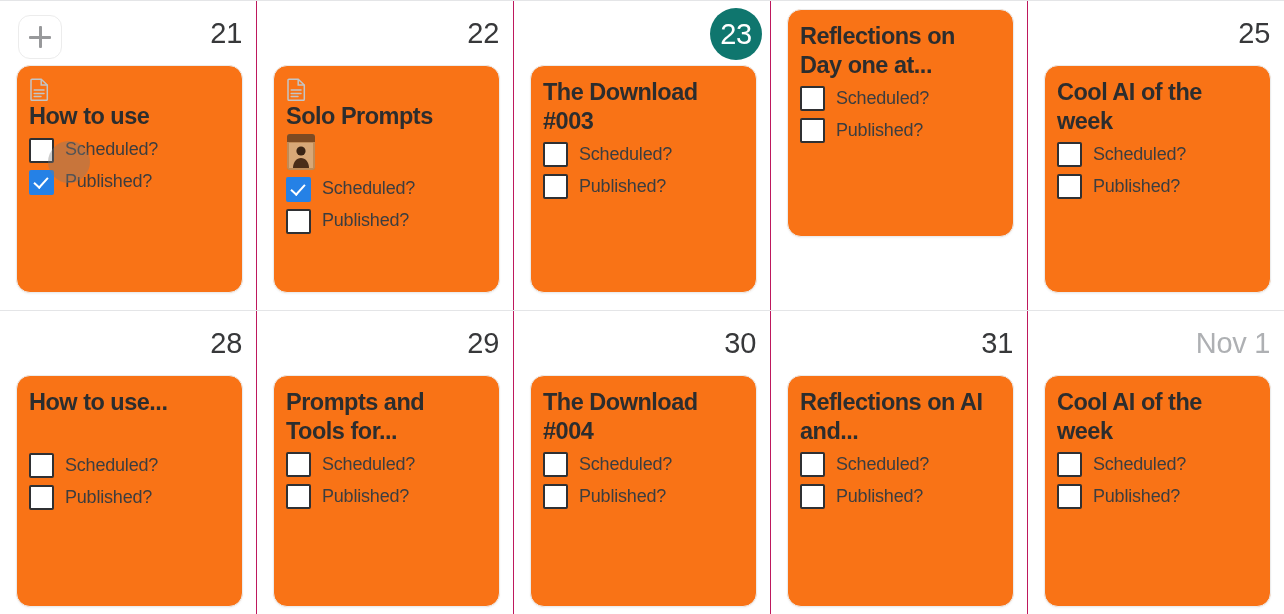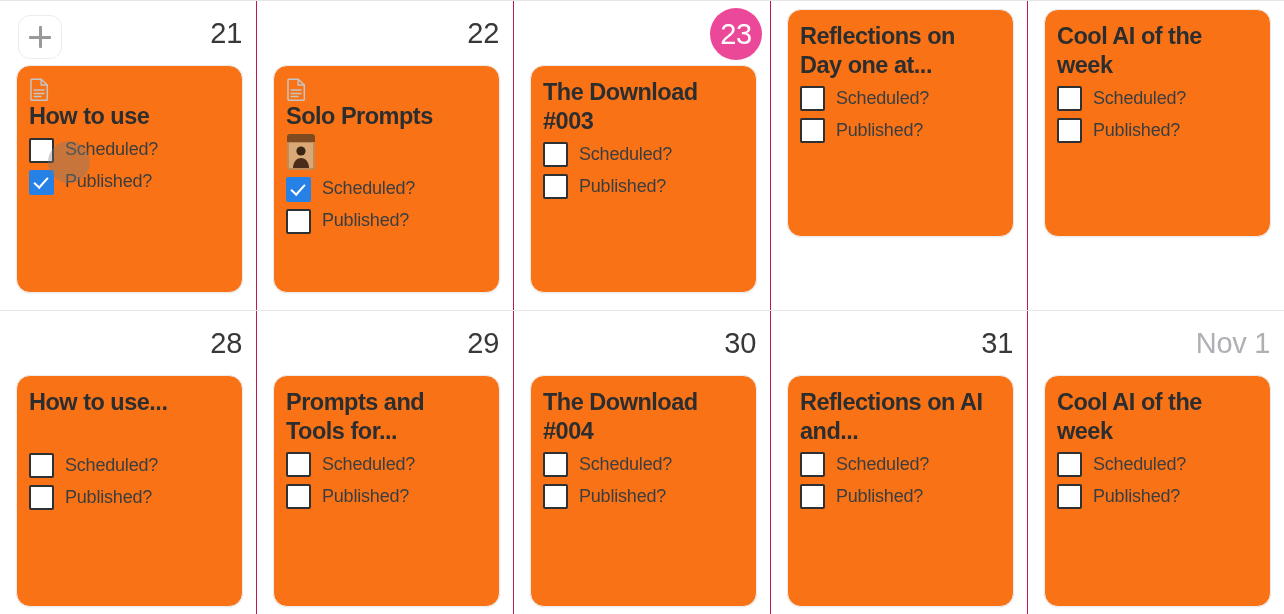--- a/index.html
+++ b/index.html
@@ -97,21 +97,21 @@
     color: #37383a;
     font-weight: 400;
     letter-spacing: -0.3px;
     white-space: nowrap;
   }
   .day-number.muted {
     color: #aeb0b3;
   }
   .day-number.today {
     color: #ffffff;
-    background: #ec4899;
+    background: #0f766e;
     border-radius: 50%;
     width: 52px;
     height: 52px;
     display: flex;
     align-items: center;
     justify-content: center;
     margin-right: -6px;
     margin-top: 2px;
   }
 
@@ -293,20 +293,23 @@
             <span class="checkbox"></span>
             <span class="check-label">Scheduled?</span>
           </div>
           <div class="check-row">
             <span class="checkbox"></span>
             <span class="check-label">Published?</span>
           </div>
         </div>
       </div>
       <div class="day-cell">
+        <div class="day-header">
+          <div class="day-number">25</div>
+        </div>
         <div class="event-card">
           <div class="card-title">Cool AI of the week</div>
           <div class="check-row">
             <span class="checkbox"></span>
             <span class="check-label">Scheduled?</span>
           </div>
           <div class="check-row">
             <span class="checkbox"></span>
             <span class="check-label">Published?</span>
           </div>

